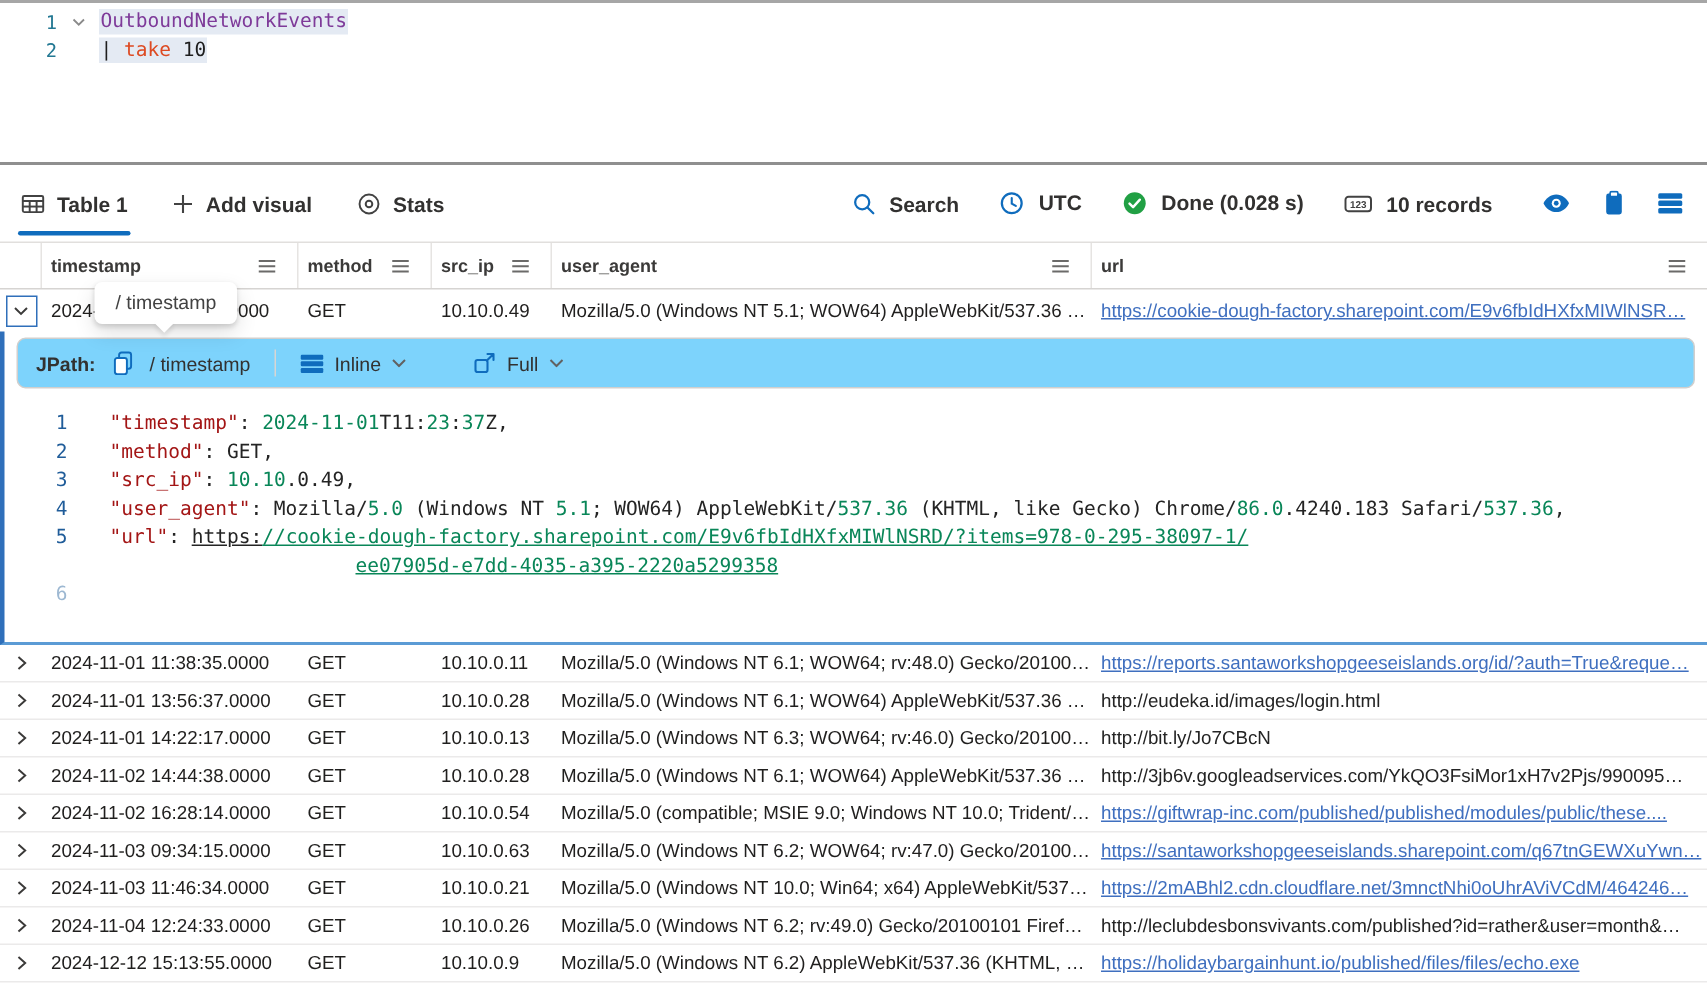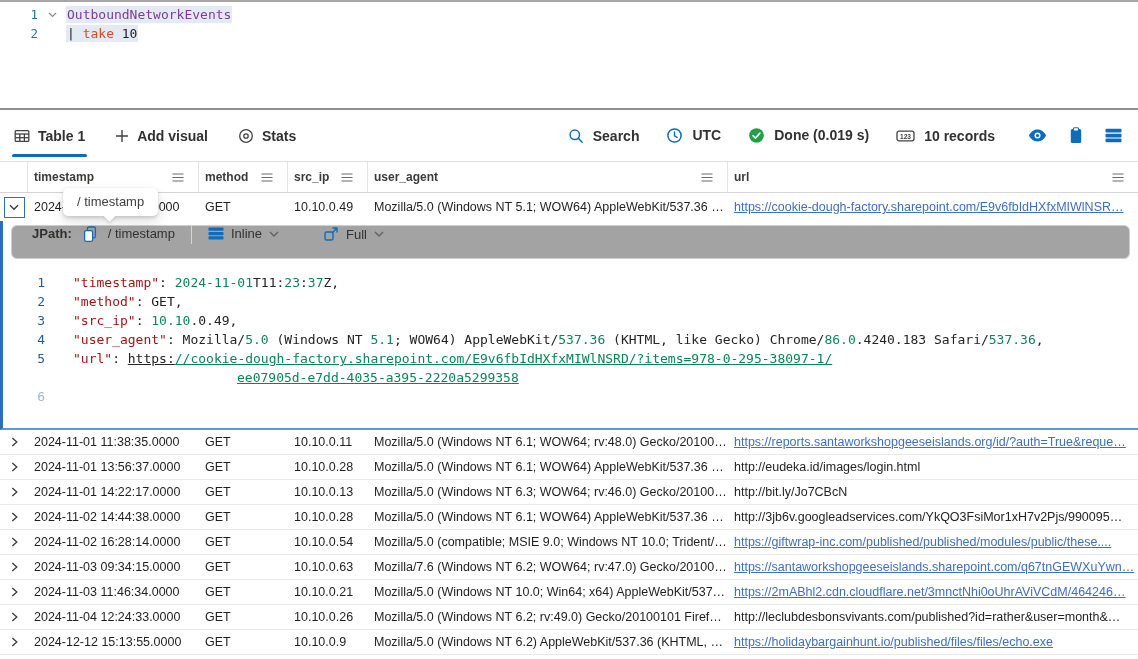--- a/index.html
+++ b/index.html
@@ -49,22 +49,22 @@
   .g-chev { display:flex; justify-content:center; align-items:center; }
   .chevbox { width:21px; height:21px; border:1px solid #2f6fba; background:#fff;
              display:flex; align-items:center; justify-content:center; }
   .cell { padding-left:6px; white-space:nowrap; overflow:hidden; }
   .url-link { color:#3f6fbf; text-decoration:underline; }
   .url-plain { color:#242424; }
 
   
   .expanded-panel { height:209px; border-left:3px solid #2f6fba; border-bottom:2px solid #5b9bd5;
                     background:#fff; padding:4px 8px 0 2px; }
-  .jpath-bar { height:34px; border:1px solid #d1cfcd; border-radius:6px; background:#a3a3a3;
-               display:flex; align-items:flex-start; gap:10px; padding:0 20px; margin-left:6px;
+  .jpath-bar { height:34px; border:1px solid #d1cfcd; border-radius:6px; background:#7dd3fc;
+               display:flex; align-items:center; gap:10px; padding:0 12px; margin-left:6px;
                font-size:13px; color:#323130; }
   .jpath-label { font-weight:700; }
   .jp-divider { width:1px; height:18px; background:#d8d6d4; margin:0 6px; }
   .jp-group { display:flex; align-items:center; gap:7px; cursor:pointer; }
   .jp-gap { width:24px; }
   .json-viewer { font-family:"DejaVu Sans Mono", monospace; font-size:13px; line-height:19px;
                  padding-top:14px; }
   .json-line { display:flex; }
   .jnum { width:40px; text-align:right; color:#1f5c99; flex:none; }
   .jnum.dim { color:#9db8d2; }
@@ -150,21 +150,21 @@
         </span>
         <span>UTC</span>
       </div>
       <div class="tb-item">
         <span class="icon">
           <svg width="17" height="17" viewBox="0 0 17 17">
               <circle cx="8.5" cy="8.5" r="7.3" fill="#21a044"></circle>
               <path d="M5 8.7l2.4 2.4 4.5-5" fill="none" stroke="#fff" stroke-width="1.6" stroke-linecap="round" stroke-linejoin="round"></path>
             </svg>
         </span>
-        <span>Done (0.019 s)</span>
+        <span>Done (0.028 s)</span>
       </div>
       <div class="tb-item">
         <span class="icon">
           <svg width="19" height="16" viewBox="0 0 19 16">
               <rect x="1" y="3.2" width="17" height="9.6" rx="2" fill="none" stroke="#424242" stroke-width="1.3"></rect>
               <text x="9.5" y="10.6" font-size="6.6" text-anchor="middle" fill="#424242" font-family="Liberation Sans, sans-serif">123</text>
             </svg>
         </span>
         <span>10 records</span>
       </div>
@@ -392,21 +392,21 @@
         </div>
         <div class="g-row">
           <div class="g-chev">
             <svg width="7" height="10" viewBox="0 0 7 10">
               <path d="M1.3 1L5.8 5 1.3 9" fill="none" stroke="#3b3a39" stroke-width="1.3"></path>
             </svg>
           </div>
           <div class="cell">2024-11-03 09:34:15.0000</div>
           <div class="cell">GET</div>
           <div class="cell">10.10.0.63</div>
-          <div class="cell">Mozilla/7.6 (Windows NT 6.2; WOW64; rv:47.0) Gecko/20100…</div>
+          <div class="cell">Mozilla/5.0 (Windows NT 6.2; WOW64; rv:47.0) Gecko/20100…</div>
           <div class="cell"><span class="url-link">https://santaworkshopgeeseislands.sharepoint.com/q67tnGEWXuYwn…</span></div>
         </div>
         <div class="g-row">
           <div class="g-chev">
             <svg width="7" height="10" viewBox="0 0 7 10">
               <path d="M1.3 1L5.8 5 1.3 9" fill="none" stroke="#3b3a39" stroke-width="1.3"></path>
             </svg>
           </div>
           <div class="cell">2024-11-03 11:46:34.0000</div>
           <div class="cell">GET</div>

